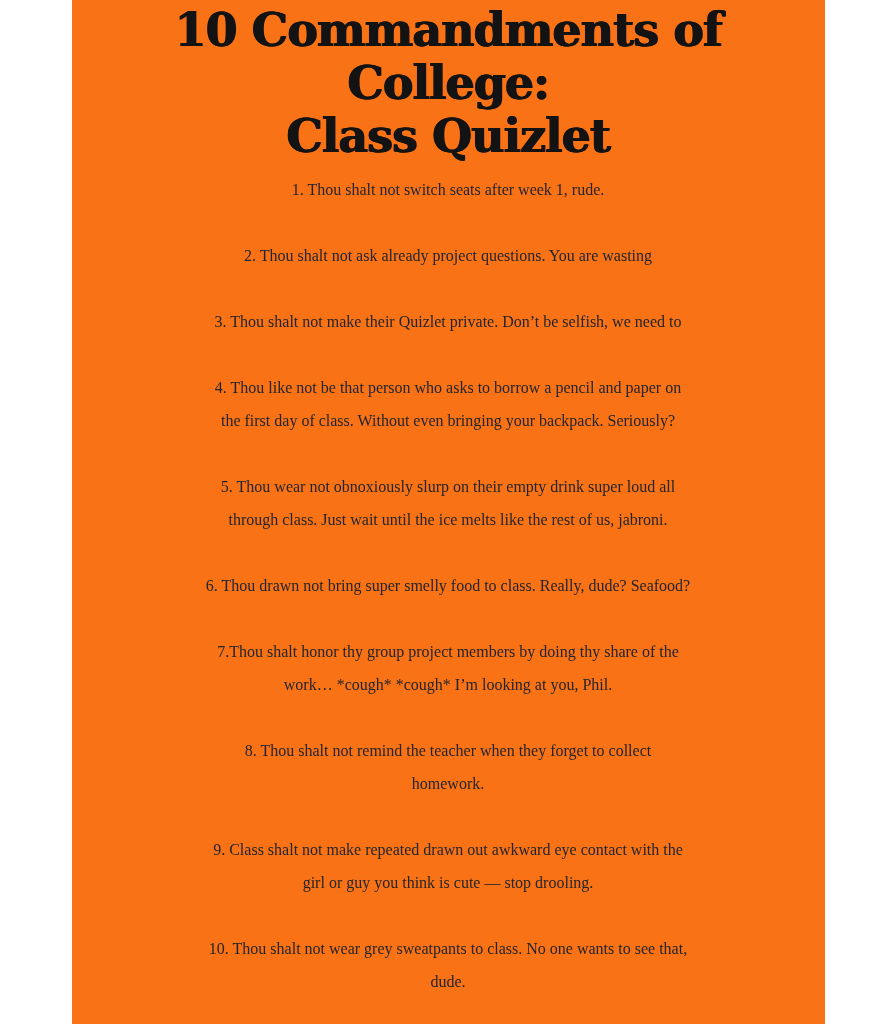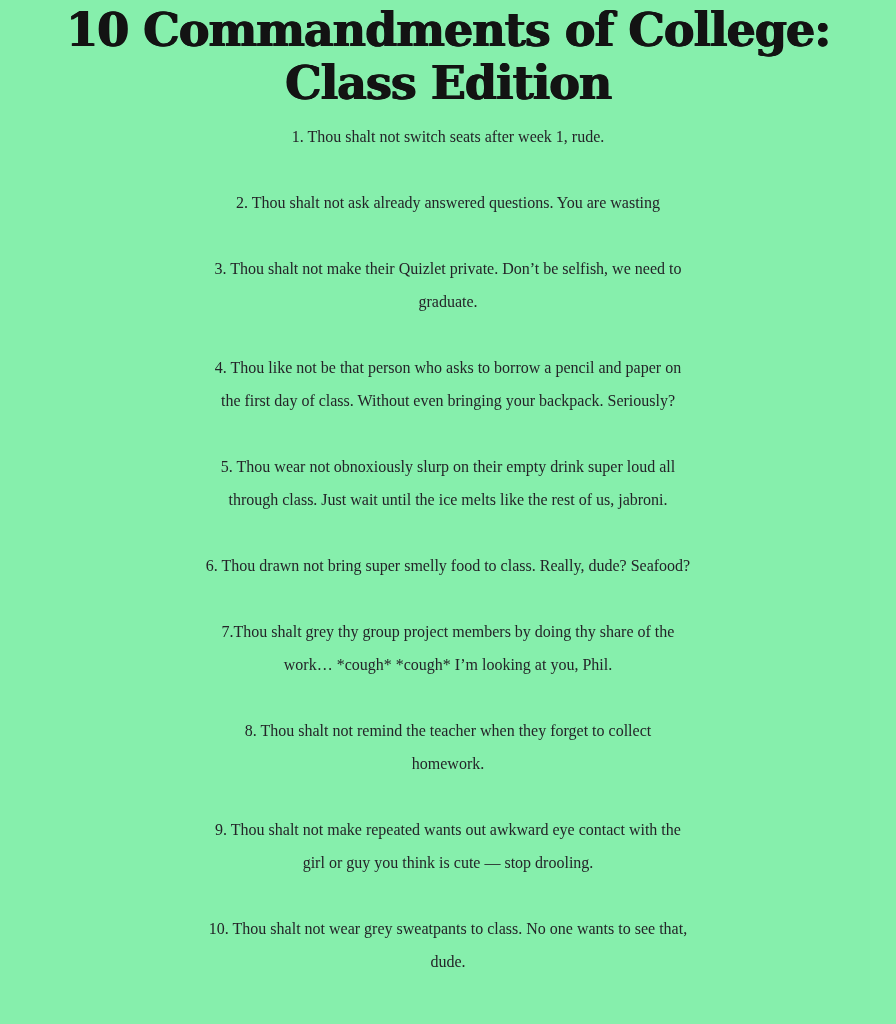--- a/index.html
+++ b/index.html
@@ -1,26 +1,26 @@
 <!DOCTYPE html>
 <html><head>
 <meta charset="utf-8">
 <style>
   html, body {
     margin: 0;
     padding: 0;
     background: #ffffff;
   }
   .page {
-    width: 896px;
+    width: 753px;
     min-height: 1024px;
     box-sizing: border-box;
     margin: 0 auto;
     padding: 4px 26px 14px;
-    background: #86efac;
+    background: #f97316;
   }
   .title {
     margin: 0 0 10px 0;
     text-align: center;
     font-family: "DejaVu Serif", serif;
     font-weight: bold;
     font-size: 46px;
     line-height: 53px;
     color: #131313;
     letter-spacing: -1px;
@@ -53,64 +53,63 @@
     white-space: pre;
   }
 </style>
 </head>
 <body>
 
 <div class="page">
 
   <h1 class="title">
     <span class="title-line">10 Commandments of College:</span>
-    <span class="title-line">Class Edition</span>
+    <span class="title-line">Class Quizlet</span>
   </h1>
 
   <div class="commandments">
 
     <p class="item">
       <span class="line"><span class="num">1.</span><span class="sep"> </span><span>Thou shalt not switch seats after week 1, rude.</span></span>
     </p>
 
     <p class="item">
-      <span class="line"><span class="num">2.</span><span class="sep"> </span><span>Thou shalt not ask already answered questions. You are wasting</span></span>
+      <span class="line"><span class="num">2.</span><span class="sep"> </span><span>Thou shalt not ask already project questions. You are wasting</span></span>
     </p>
 
     <p class="item">
       <span class="line"><span class="num">3.</span><span class="sep"> </span><span>Thou shalt not make their Quizlet private. Don’t be selfish, we need to</span></span>
-      <span class="line">graduate.</span>
     </p>
 
     <p class="item">
       <span class="line"><span class="num">4.</span><span class="sep"> </span><span>Thou like not be that person who asks to borrow a pencil and paper on</span></span>
       <span class="line">the first day of class. Without even bringing your backpack. Seriously?</span>
     </p>
 
     <p class="item">
       <span class="line"><span class="num">5.</span><span class="sep"> </span><span>Thou wear not obnoxiously slurp on their empty drink super loud all</span></span>
       <span class="line">through class. Just wait until the ice melts like the rest of us, jabroni.</span>
     </p>
 
     <p class="item">
       <span class="line"><span class="num">6.</span><span class="sep"> </span><span>Thou drawn not bring super smelly food to class. Really, dude? Seafood?</span></span>
     </p>
 
     <p class="item">
-      <span class="line"><span class="num">7.</span><span class="sep"></span><span>Thou shalt grey thy group project members by doing thy share of the</span></span>
+      <span class="line"><span class="num">7.</span><span class="sep"></span><span>Thou shalt honor thy group project members by doing thy share of the</span></span>
       <span class="line">work… *cough* *cough* I’m looking at you, Phil.</span>
     </p>
 
     <p class="item">
       <span class="line"><span class="num">8.</span><span class="sep"> </span><span>Thou shalt not remind the teacher when they forget to collect</span></span>
       <span class="line">homework.</span>
     </p>
 
     <p class="item">
-      <span class="line"><span class="num">9.</span><span class="sep"> </span><span>Thou shalt not make repeated wants out awkward eye contact with the</span></span>
+      <span class="line"><span class="num">9.</span><span class="sep"> </span><span>Class shalt not make repeated drawn out awkward eye contact with the</span></span>
       <span class="line">girl or guy you think is cute — stop drooling.</span>
     </p>
 
     <p class="item">
       <span class="line"><span class="num">10.</span><span class="sep"> </span><span>Thou shalt not wear grey sweatpants to class. No one wants to see that,</span></span>
       <span class="line">dude.</span>
     </p>
 
   </div>
 </div>

